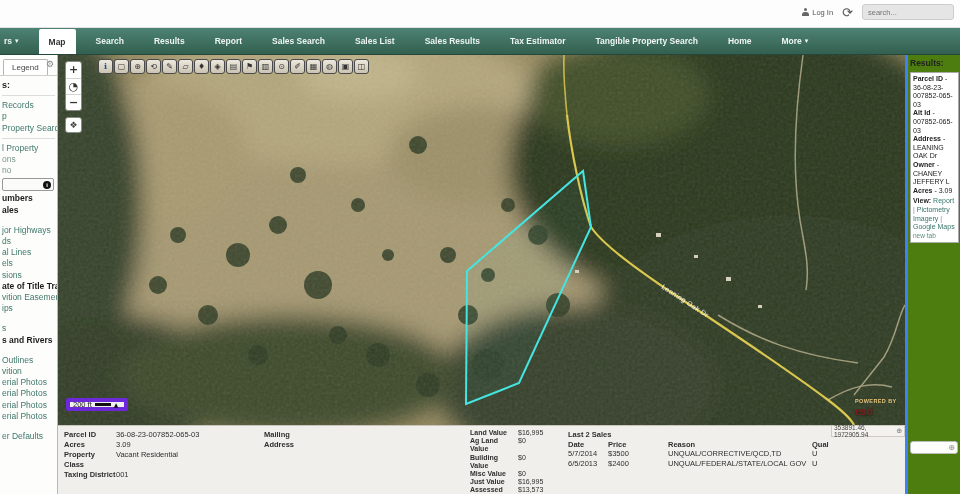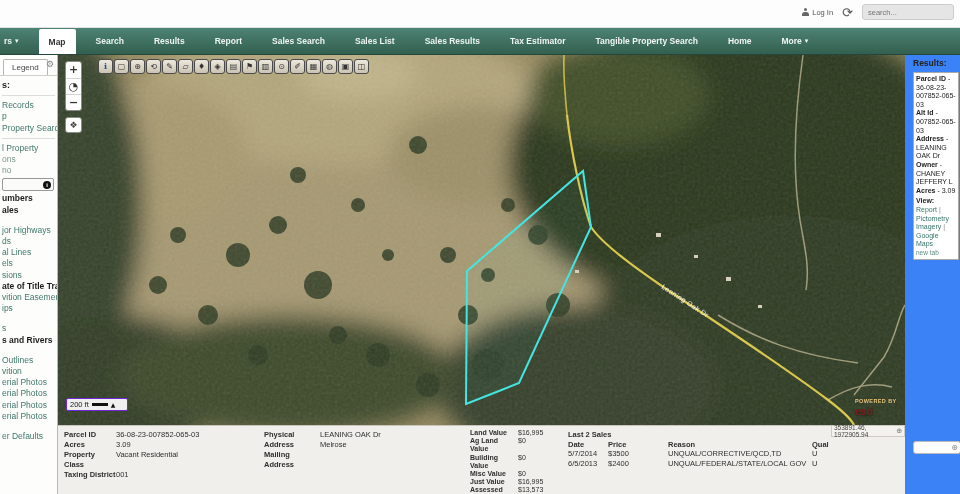--- a/index.html
+++ b/index.html
@@ -43,32 +43,32 @@
 
   
   .map-area { position:absolute; left:58px; top:55px; width:847px; height:370px; overflow:hidden; background:#96895f; cursor:crosshair; }
   .map-toolbar { position:absolute; left:40px; top:4px; display:flex; gap:1px; }
   .tool-btn { width:15px; height:15px; border:1px solid #4a4a4a; border-radius:3px; background:linear-gradient(#ece8dd,#cbc4b2); font-size:8px; line-height:12px; text-align:center; color:#333; font-family:"DejaVu Sans", sans-serif; cursor:pointer; padding:0; }
   .tool-btn:first-child { color:#17519e; font-weight:bold; }
   .zoom-ctrl { position:absolute; left:7px; top:6px; width:17px; border:1px solid #8b8b85; border-radius:3px; background:#fff; overflow:hidden; }
   .zbtn { height:16px; text-align:center; font-size:11px; font-weight:bold; color:#333; line-height:15px; cursor:pointer; font-family:"DejaVu Sans", sans-serif; }
   .zbtn + .zbtn { border-top:1px solid #d5d5d0; }
   .pan-ctrl { position:absolute; left:7px; top:62px; width:17px; height:16px; border:1px solid #8b8b85; border-radius:3px; background:#fff; text-align:center; font-size:9px; line-height:14px; color:#444; cursor:pointer; font-family:"DejaVu Sans", sans-serif; }
-  .scalebar { position:absolute; left:8px; bottom:14px; width:62px; height:13px; background:rgba(255,255,255,.92); border:1px solid #6d28d9; border-radius:2px; display:flex; align-items:center; gap:3px; padding:0 3px; font-size:7.5px; color:#222; }
+  .scalebar { position:absolute; left:8px; bottom:14px; width:62px; height:13px; background:rgba(255,255,255,.92); border:4px solid #6d28d9; border-radius:2px; display:flex; align-items:center; gap:3px; padding:0 3px; font-size:7.5px; color:#222; }
   .scale-tick { width:16px; height:3px; background:#111; }
   .scale-arrow { font-size:6px; color:#111; font-family:"DejaVu Sans", sans-serif; }
   .esri-box { position:absolute; left:855px; top:398px; z-index:5; text-align:left; }
   .powered-by { font-size:5.5px; color:#e8c87c; letter-spacing:.4px; text-shadow:0 0 2px #333; font-weight:bold; }
   .esri-word { font-size:11px; font-weight:bold; color:#7f1d1d; line-height:15px; text-shadow:0 1px 2px rgba(0,0,0,.55); letter-spacing:-.5px; }
   .coordbar { position:absolute; left:831px; top:425px; width:74px; height:12px; background:#f4f2ee; border:1px solid #cfcbc2; display:flex; align-items:center; justify-content:flex-end; gap:2px; padding:0 2px; font-size:6.5px; color:#444; z-index:5; }
   .coord-icon { font-size:7px; color:#777; font-family:"DejaVu Sans", sans-serif; }
   .road-label-text { fill:#fff; font-size:7px; font-family:"Liberation Sans", sans-serif; opacity:.95; letter-spacing:.4px; }
 
   
-  .results-panel { position:absolute; left:905px; top:55px; width:55px; height:439px; background:#3b82f6; border-left:6px solid #3b82f6; overflow:hidden; }
+  .results-panel { position:absolute; left:905px; top:55px; width:55px; height:439px; background:#4d7c0f; border-left:3px solid #3b82f6; overflow:hidden; }
   .rp-title { font-size:8.5px; font-weight:bold; color:#222; margin:3px 0 4px 2px; }
   .rp-box { margin:0 1px 0 2px; border:1px solid #aaa; background:#fff; padding:2px; font-size:7px; line-height:8.6px; color:#222; word-wrap:break-word; }
   .rp-line b { font-weight:bold; }
   .rp-view { margin-top:2px; }
   .rp-link { color:#35756a; cursor:pointer; }
   .rp-sep { color:#888; }
   .rp-newtab { font-size:6.5px; color:#5d8d82; }
   .rp-widget { position:absolute; left:2px; top:386px; width:48px; height:13px; border:1px solid #bbb; border-radius:3px; background:#fdfdfc; display:flex; align-items:center; justify-content:flex-end; padding-right:2px; cursor:pointer; }
   .rp-widget-icon { font-size:8px; color:#888; font-family:"DejaVu Sans", sans-serif; }
 
@@ -346,27 +346,20 @@
           <span class="bp-label">Property Class</span>
           <span class="bp-value">Vacant Residential</span>
         </div>
         <div class="bp-row">
           <span class="bp-label">Taxing District</span>
           <span class="bp-value">001</span>
         </div>
       </div>
     <div class="bp-col bp-addresses">
         <div class="bp-row addr">
-          <span class="bp-label">Physical Address</span>
-          <span class="bp-value">
-            <div>LEANING OAK Dr</div>
-            <div>Melrose</div>
-          </span>
-        </div>
-        <div class="bp-row addr">
           <span class="bp-label">Mailing Address</span>
         </div>
       </div>
     <div class="bp-col bp-values">
         <div class="bp-row">
           <span class="bp-label">Land Value</span>
           <span class="bp-value">$16,995</span>
         </div>
         <div class="bp-row">
           <span class="bp-label">Ag Land Value</span>

